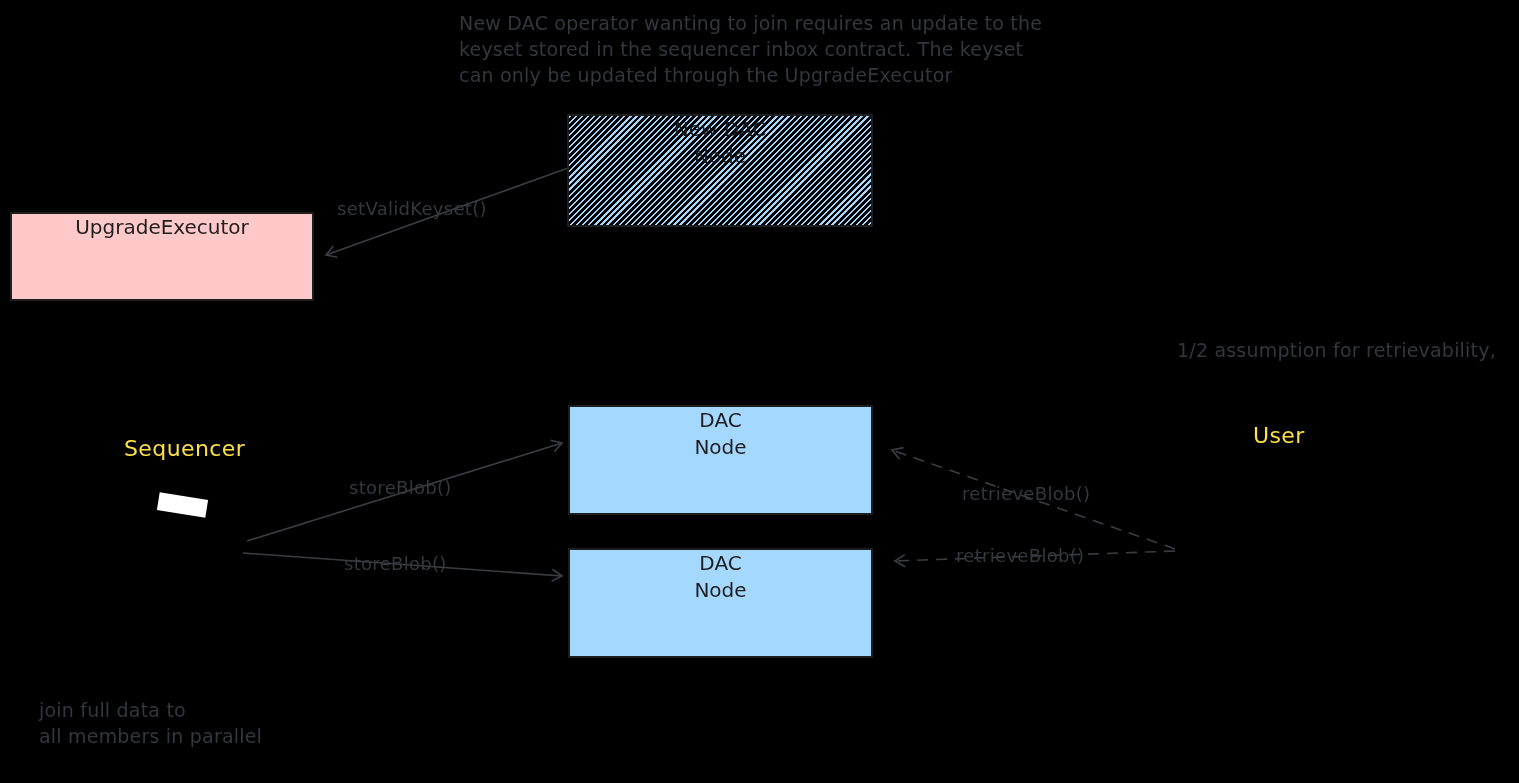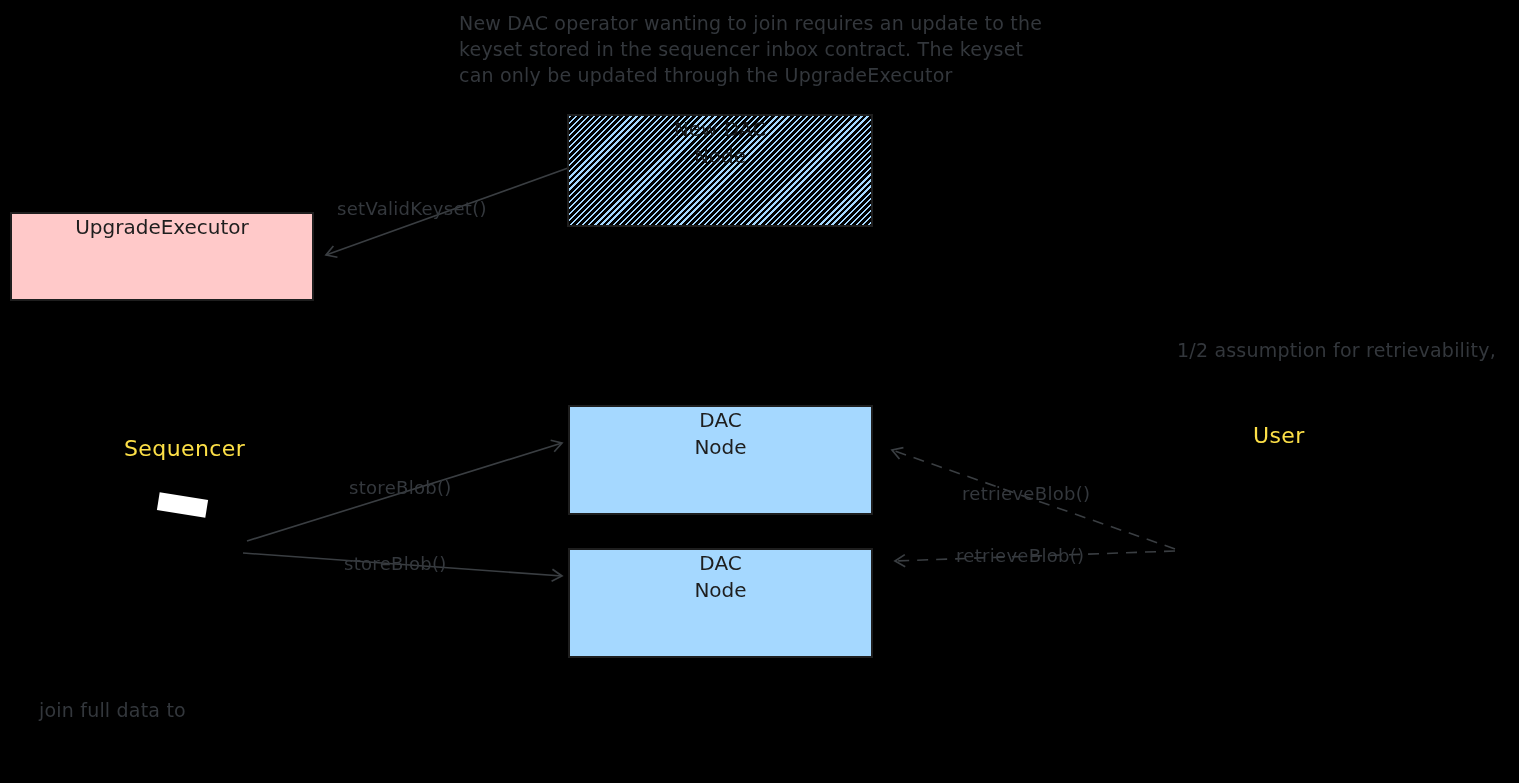--- a/index.html
+++ b/index.html
@@ -100,20 +100,21 @@
     <div>keyset stored in the sequencer inbox contract. The keyset</div>
     <div>can only be updated through the UpgradeExecutor</div>
   </div>
 
   <div class="note" id="retrievability-note">
     <div>1/2 assumption for retrievability,</div>
   </div>
 
   <div class="note" id="parallel-note">
     <div>join full data to</div>
+    <div>all members in parallel</div>
   </div>
 
   <div class="shape" id="box-new-dac">
     <div class="lbl">New DAC</div>
     <div class="lbl">Node</div>
   </div>
 
   <div class="shape" id="box-upgrade-executor">
     <div class="lbl">UpgradeExecutor</div>
   </div>

